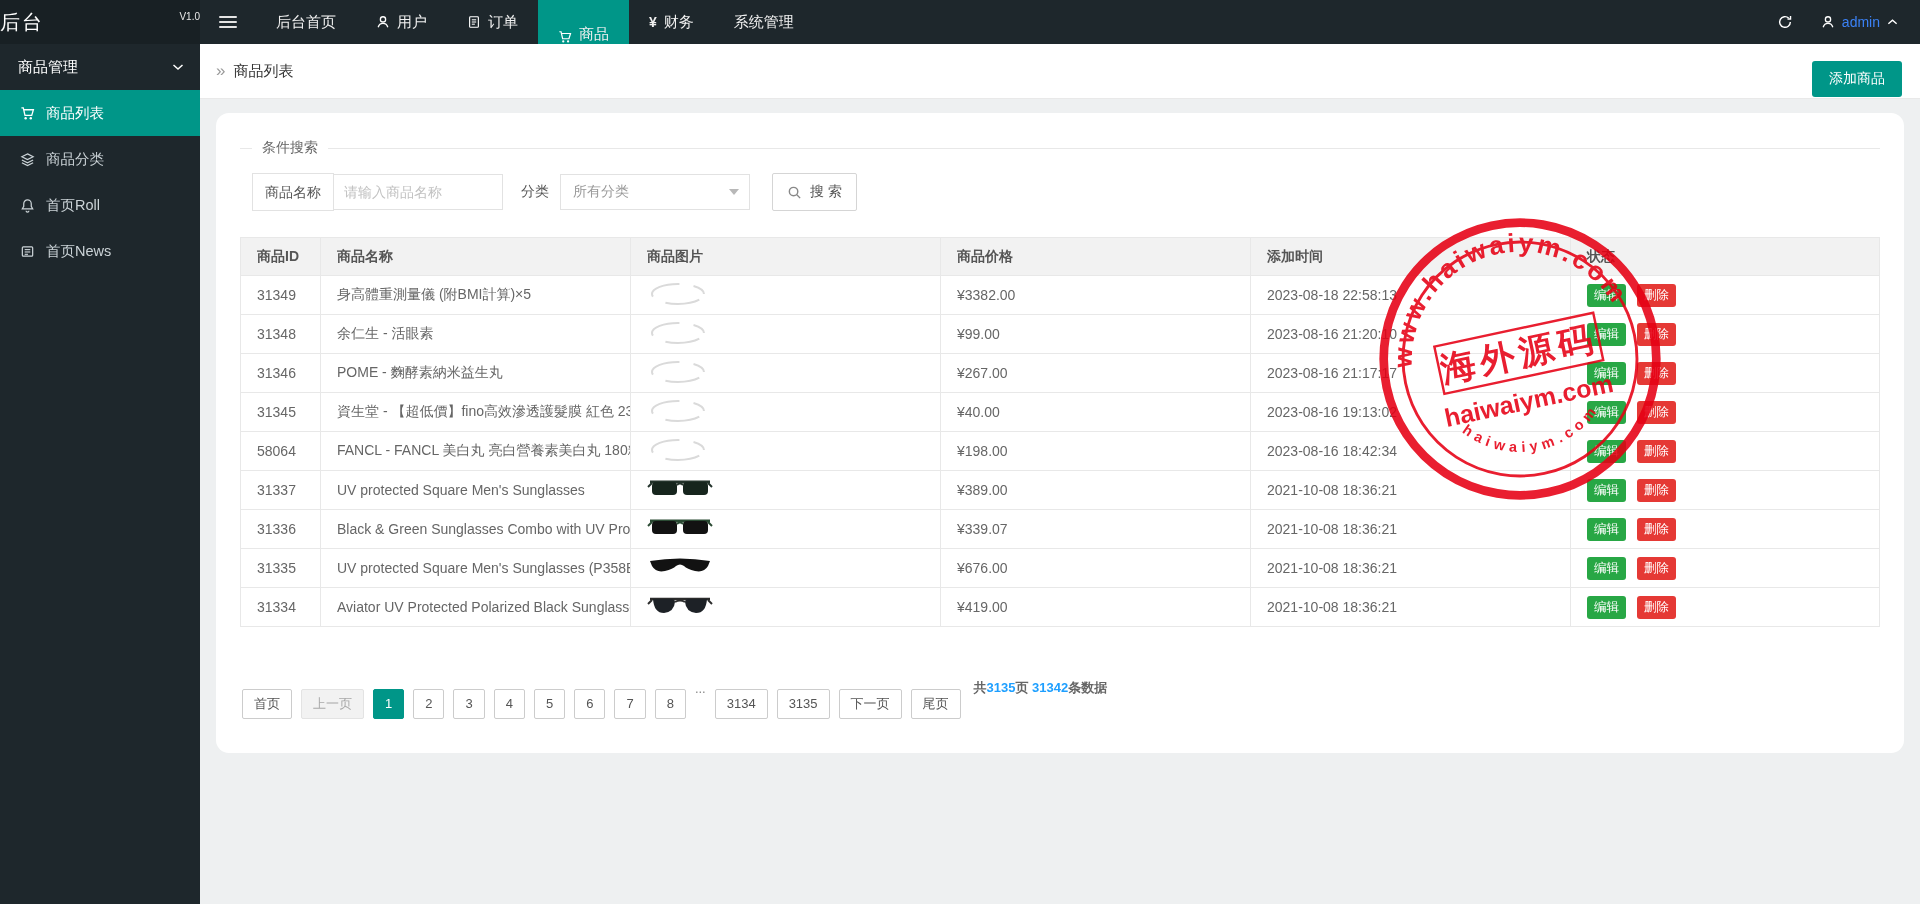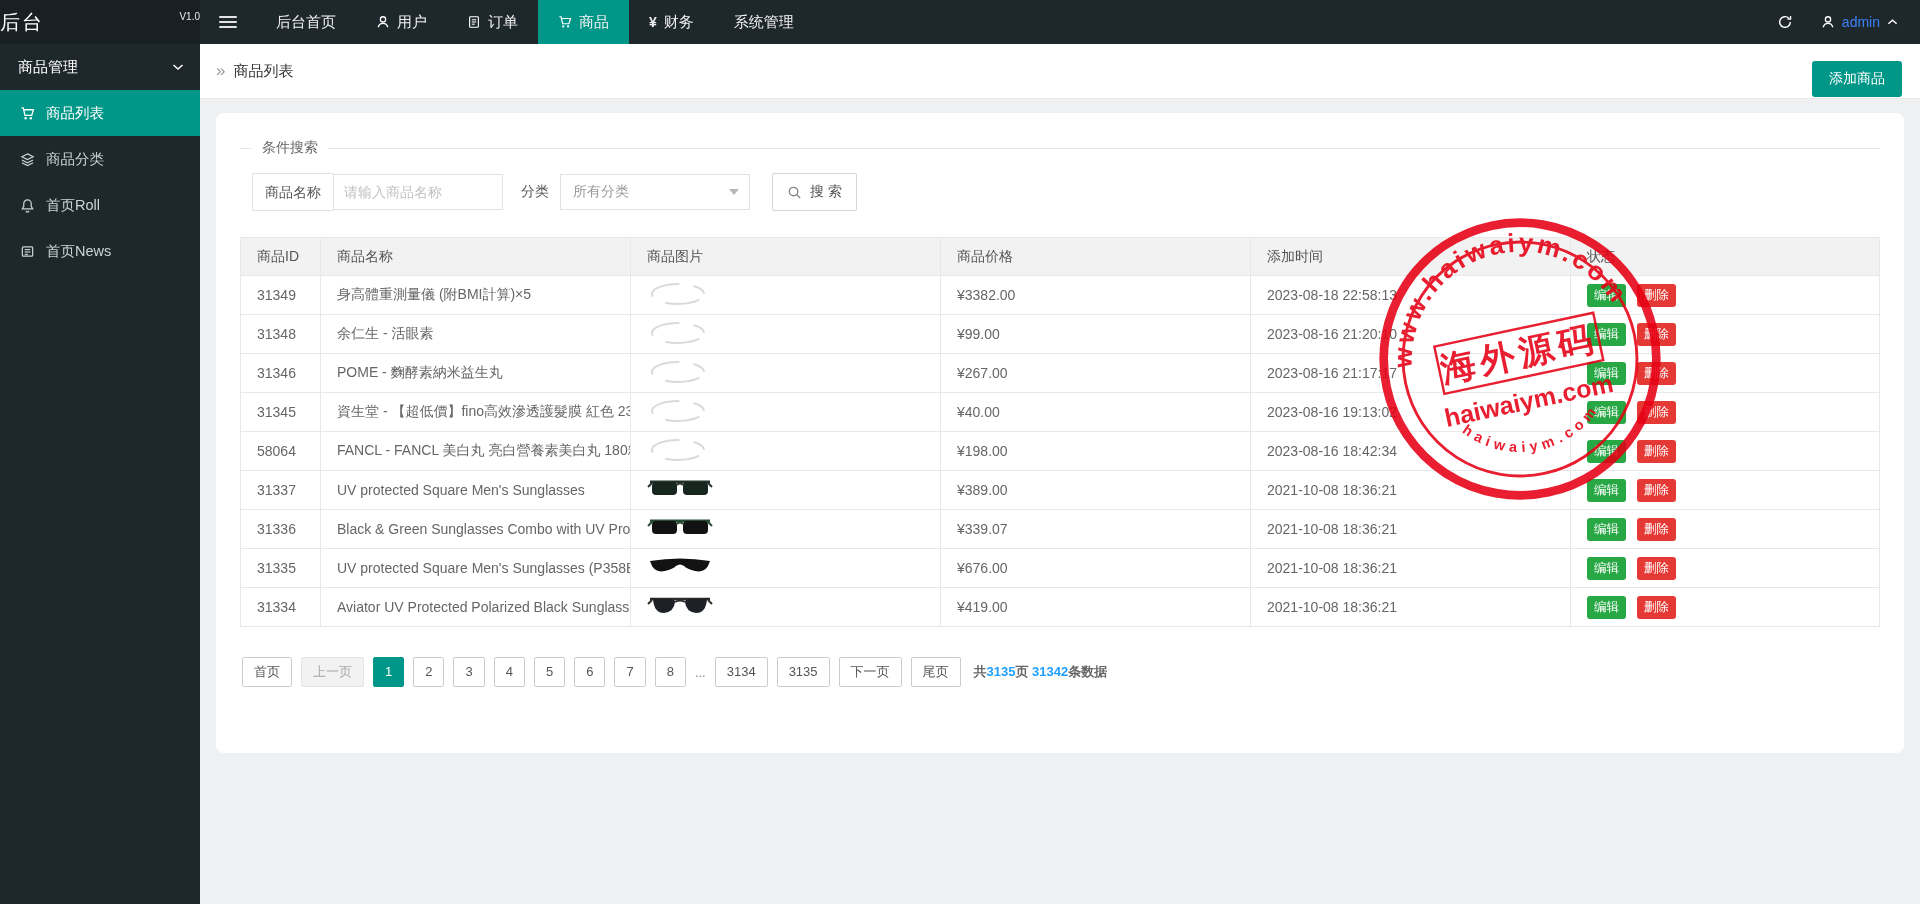--- a/index.html
+++ b/index.html
@@ -10,66 +10,66 @@
   }
   
   .topbar{height:44px;background:#1e272c;display:flex;align-items:stretch;}
   .logo{width:200px;background:#182024;display:flex;align-items:center;justify-content:space-between;color:#fff;font-size:20px;letter-spacing:2px;flex-shrink:0;}
   .logo sup{font-size:10px;margin-left:17px;transform:translateY(-6px);letter-spacing:0;color:#e9e9e9;}
   .hamburger{width:56px;display:flex;align-items:center;justify-content:center;cursor:pointer;}
   .bars{width:18px;}
   .bars i{display:block;height:2px;background:#e4e4e4;margin:3px 0;border-radius:1px;}
   .nav{display:flex;}
   .nav-item{display:flex;align-items:center;gap:7px;padding:0 20px;font-size:15px;color:#f0f0f0;cursor:pointer;white-space:nowrap;}
-  .nav-item.active{background:#009688;}
+  .nav-item.active{background:#009688;align-items:flex-end;}
   .nav-item svg{width:14px;height:14px;}
   .yen-glyph{font-size:14px;font-weight:bold;line-height:1;}
   .topbar-right{margin-left:auto;display:flex;align-items:center;color:#3b82f6;}
   .refresh-btn{width:52px;height:44px;display:flex;align-items:center;justify-content:center;cursor:pointer;}
   .user-menu{display:flex;align-items:center;gap:7px;padding:0 22px 0 10px;font-size:14px;cursor:pointer;}
   
   .layout{display:flex;height:860px;}
   .sidebar{width:200px;background:#1e272c;flex-shrink:0;}
   .side-group{height:46px;display:flex;align-items:center;justify-content:space-between;padding:0 16px 0 18px;color:#fff;font-size:15px;cursor:pointer;}
   .side-item{height:46px;display:flex;align-items:center;gap:11px;padding-left:20px;color:#ccd4d8;font-size:14.5px;cursor:pointer;}
   .side-item svg{width:15px;height:15px;flex-shrink:0;}
   .side-item.active{background:#009688;color:#fff;}
   .main{flex:1;display:flex;flex-direction:column;min-width:0;}
   
   .breadcrumb-bar{height:54px;background:#fff;display:flex;align-items:center;padding:0 18px 0 16px;border-bottom:1px solid #e9e9e9;flex-shrink:0;}
   .crumb-arrow{color:#999;font-size:17px;margin-right:8px;}
   .crumb-text{color:#333;font-size:15px;}
   .add-btn{margin-left:auto;background:#009688;color:#fff;font-size:14px;padding:9px 17px;border:none;border-radius:3px;cursor:pointer;margin-top:15px;}
   
   .content{padding:14px 16px;position:relative;flex:1;}
-  .card{background:#fff;border-radius:8px;padding:20px 24px 30px;box-sizing:border-box;min-height:640px;}
+  .card{background:#fff;border-radius:13px;padding:20px 24px 30px;box-sizing:border-box;min-height:640px;}
   fieldset.search-set{border:none;border-top:1px solid #e8e8e8;margin:6px 0 0;padding:0;}
   fieldset.search-set legend{margin-left:12px;padding:0 10px;font-size:14px;color:#666;}
   .search-row{display:flex;align-items:center;margin:16px 0 4px 12px;}
   .fld-label{height:36px;line-height:36px;border:1px solid #e2e2e2;padding:0 12px;font-size:14px;color:#555;background:#fff;}
   .fld-input{height:36px;border:1px solid #e2e2e2;margin-left:-1px;width:170px;padding:0 10px;font-size:14px;color:#333;outline:none;box-sizing:border-box;}
   .fld-input::placeholder{color:#c2c2c2;}
   .cat-label{font-size:14px;color:#555;margin:0 11px 0 18px;}
   .select-box{width:190px;height:36px;border:1px solid #e2e2e2;display:flex;align-items:center;padding:0 12px;font-size:14px;color:#999;position:relative;cursor:pointer;background:#fff;box-sizing:border-box;}
   .select-box .caret{position:absolute;right:10px;width:0;height:0;border-left:5px solid transparent;border-right:5px solid transparent;border-top:6px solid #b8b8b8;}
   .search-btn{margin-left:22px;height:38px;border:1px solid #d5d5d5;background:#fff;border-radius:2px;display:flex;align-items:center;gap:8px;padding:0 14px;font-size:14px;color:#555;cursor:pointer;}
   .search-btn svg{width:15px;height:15px;}
   
   .table-wrap{margin-top:22px;}
   table{width:100%;border-collapse:collapse;table-layout:fixed;}
   th,td{border:1px solid #e8e8e8;font-size:14px;text-align:left;padding:0 16px;box-sizing:border-box;white-space:nowrap;overflow:hidden;}
-  th{background:#f2f2f2;font-weight:normal;color:#555;height:38px;}
+  th{background:#f2f2f2;font-weight:bold;color:#555;height:38px;}
   td{color:#666;height:39px;}
   .img-slot{display:inline-block;vertical-align:middle;}
   .btn-edit,.btn-del{color:#fff;font-size:12.5px;padding:3px 7px;border:none;border-radius:3px;cursor:pointer;margin-right:7px;}
   .btn-edit{background:#28a745;}
   .btn-del{background:#e53935;}
   
   .pagination{display:flex;align-items:center;margin:30px 0 0 2px;font-size:13px;color:#555;}
-  .page-box{min-width:12px;padding:0 11px;height:30px;line-height:28px;border:1px solid #ccc;background:#fff;text-align:center;margin-right:9px;border-radius:2px;cursor:pointer;box-sizing:border-box;}
+  .page-box{min-width:12px;padding:0 11px;height:30px;line-height:28px;border:1px solid #ccc;background:#fff;text-align:center;margin-right:9px;border-radius:2px;cursor:pointer;box-sizing:border-box;margin-top:32px;}
   .page-box.disabled{background:#f2f2f2;color:#a9a9a9;border-color:#e3e3e3;cursor:default;}
   .page-box.active{background:#009688;border-color:#009688;color:#fff;}
   .page-ellipsis{margin-right:9px;color:#888;}
   .page-summary{color:#666;margin-left:4px;font-weight:bold;}
   .page-summary .blue{color:#1e9fff;}
   
   .stamp{position:absolute;left:1175px;top:115px;width:290px;height:290px;opacity:.88;transform:rotate(-12deg);pointer-events:none;z-index:5;}
 </style>
 </head>
 <body>

